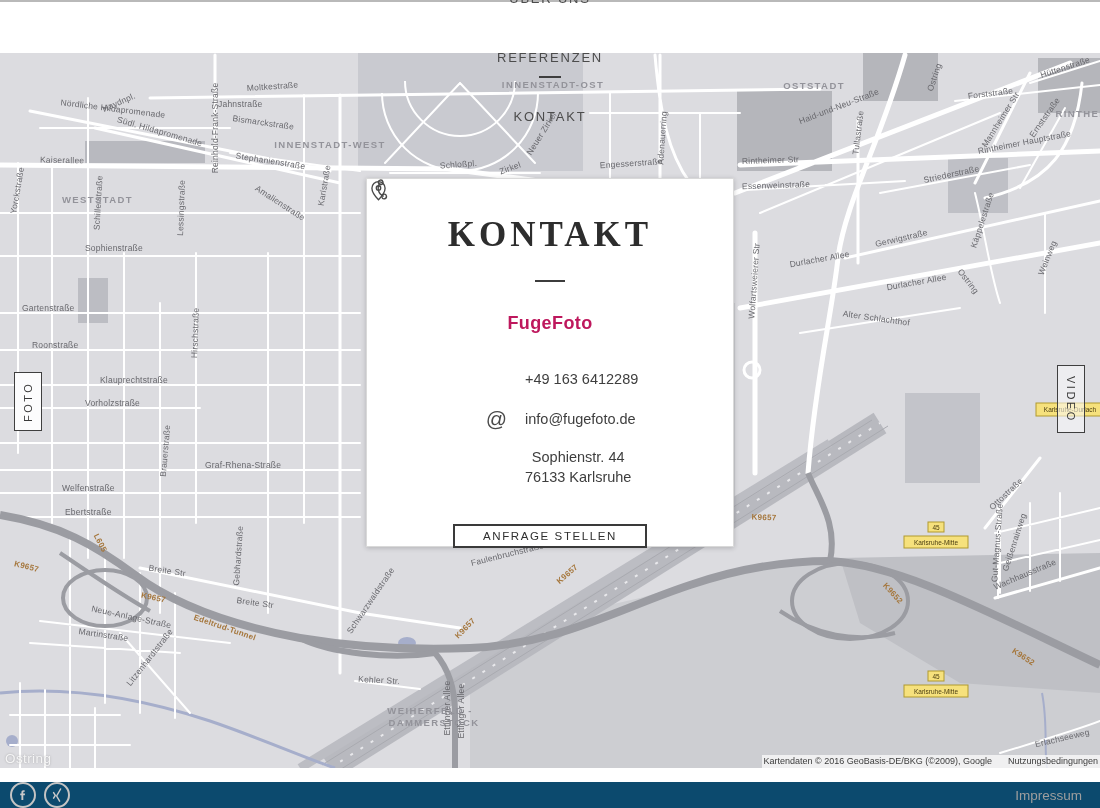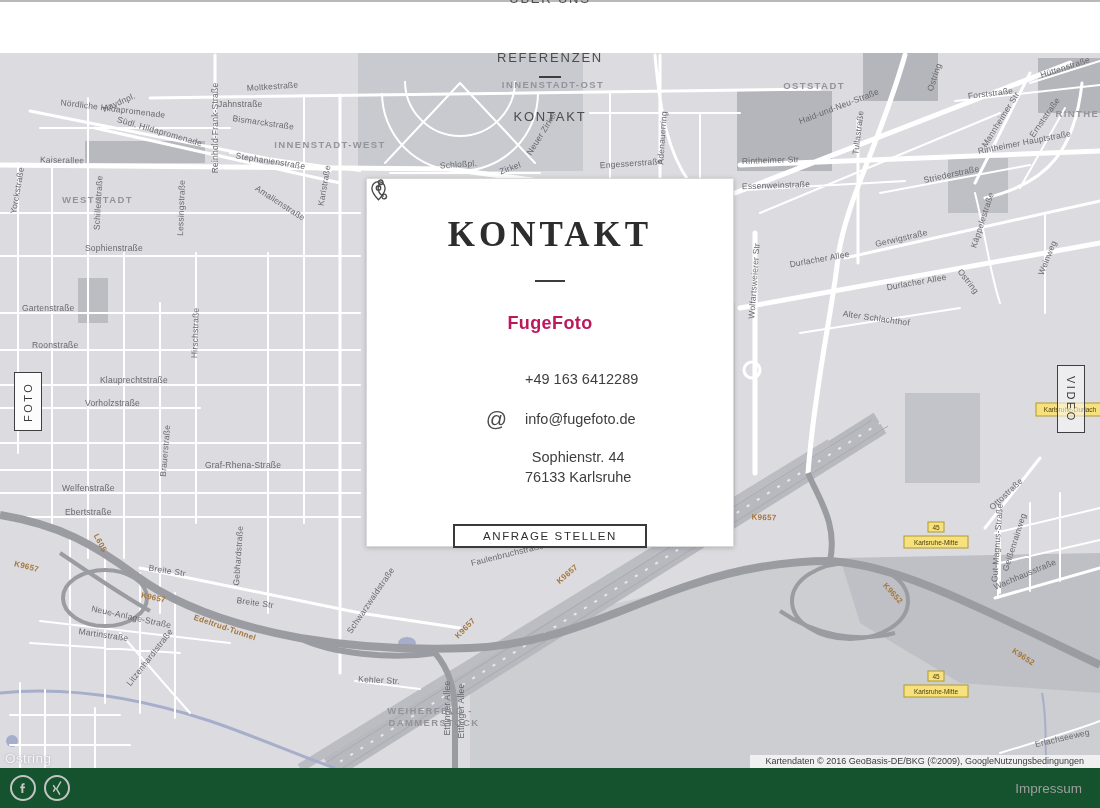--- a/index.html
+++ b/index.html
@@ -18,22 +18,22 @@
   .map svg{position:absolute;inset:0;}
   svg text{font-family:"Liberation Sans",sans-serif;}
   .st{font-size:8.5px;fill:#68686d;letter-spacing:.2px;}
   .dist{font-size:9.5px;fill:#93939a;font-weight:bold;letter-spacing:1.4px;}
   .rt{font-size:8px;fill:#a5763b;font-weight:bold;letter-spacing:.3px;}
   .sh{font-size:6.5px;fill:#4a3d12;}
   .sh45{font-size:6.5px;fill:#4a3d12;}
   .google{position:absolute;left:5px;bottom:2px;color:rgba(255,255,255,.85);font-size:13.5px;
           letter-spacing:.4px;text-shadow:0 0 2px rgba(120,120,120,.6);z-index:5;}
   .attrib{position:absolute;right:0;bottom:0;height:13px;line-height:13px;z-index:5;
-          background:rgba(250,250,250,.78);font-size:9px;color:#3c3c3c;padding:0 16px;
-          display:flex;white-space:nowrap;}
+          background:rgba(250,250,250,.78);font-size:9px;color:#3c3c3c;padding:0 2px;
+          display:flex;gap:16px;white-space:nowrap;}
   .attrib .terms{cursor:pointer;}
   
   .sidetab{position:absolute;display:flex;align-items:center;justify-content:center;
            border:1px solid #3f3f3f;color:#3a3a3a;font-size:11px;letter-spacing:2.5px;
            cursor:pointer;z-index:20;}
   .tab-left{left:14px;top:319px;width:26px;height:57px;background:#fcfcfd;
             writing-mode:vertical-rl;transform:rotate(180deg);}
   .tab-right{right:15px;top:312px;width:26px;height:66px;background:rgba(252,252,253,.55);
             writing-mode:vertical-rl;}
   
@@ -47,21 +47,21 @@
   .rows{margin:33px 0 0 118px;text-align:left;}
   .crow{display:flex;align-items:center;gap:17px;margin-bottom:17px;font-size:14.5px;color:#3e3e3e;}
   .crow.addr{align-items:flex-start;text-align:center;}
   .icn{width:23px;height:23px;flex:0 0 23px;display:flex;align-items:center;justify-content:center;}
   .at{font-size:21px;color:#4a4a4a;line-height:1;}
   .addr-lines div{line-height:20px;}
   .cbtn{display:inline-block;margin-top:20px;padding:4px 28px;border:2px solid #3a3a3a;
         background:#fff;font-family:inherit;font-size:11.5px;letter-spacing:1.6px;color:#2f2f2f;
         cursor:pointer;text-transform:uppercase;}
   
-  .footer{position:absolute;left:0;bottom:0;width:1100px;height:40px;background:#14532d;
+  .footer{position:absolute;left:0;bottom:0;width:1100px;height:26px;background:#0c4a6e;
           display:flex;align-items:center;justify-content:space-between;
           padding:0 18px 0 10px;box-sizing:border-box;z-index:30;}
   .social{display:flex;gap:8px;}
   .socbtn{width:26px;height:26px;border-radius:50%;border:2px solid #c4c4c4;box-sizing:border-box;
           display:flex;align-items:center;justify-content:center;cursor:pointer;}
   .impressum{color:#9e9e9e;font-size:13.5px;cursor:pointer;}
 </style>
 </head>
 <body>
 

